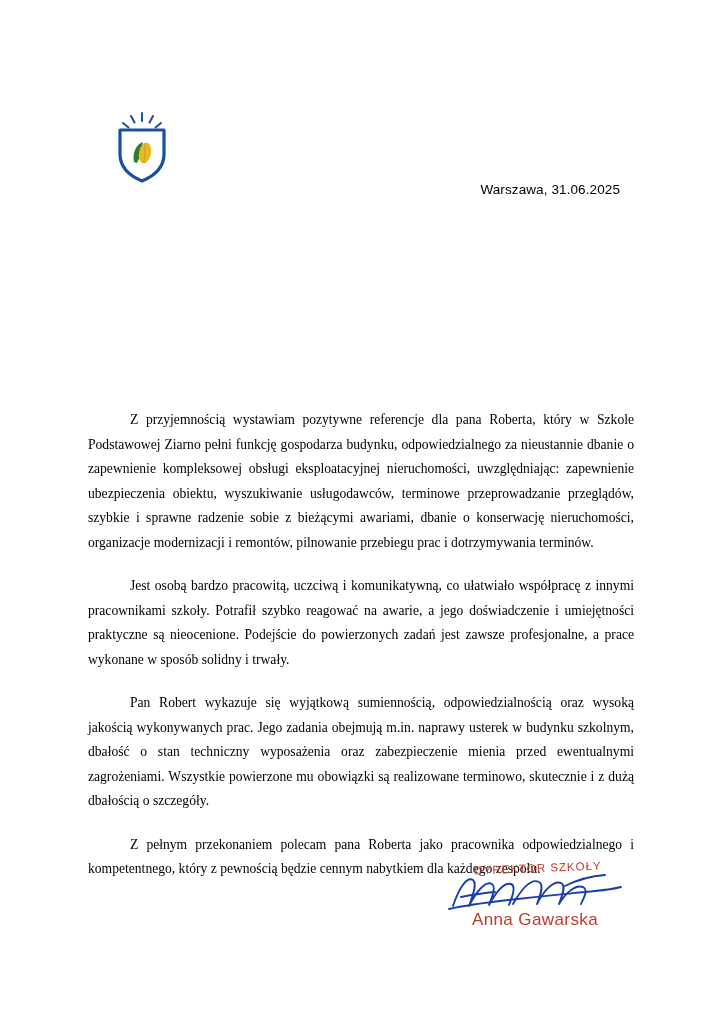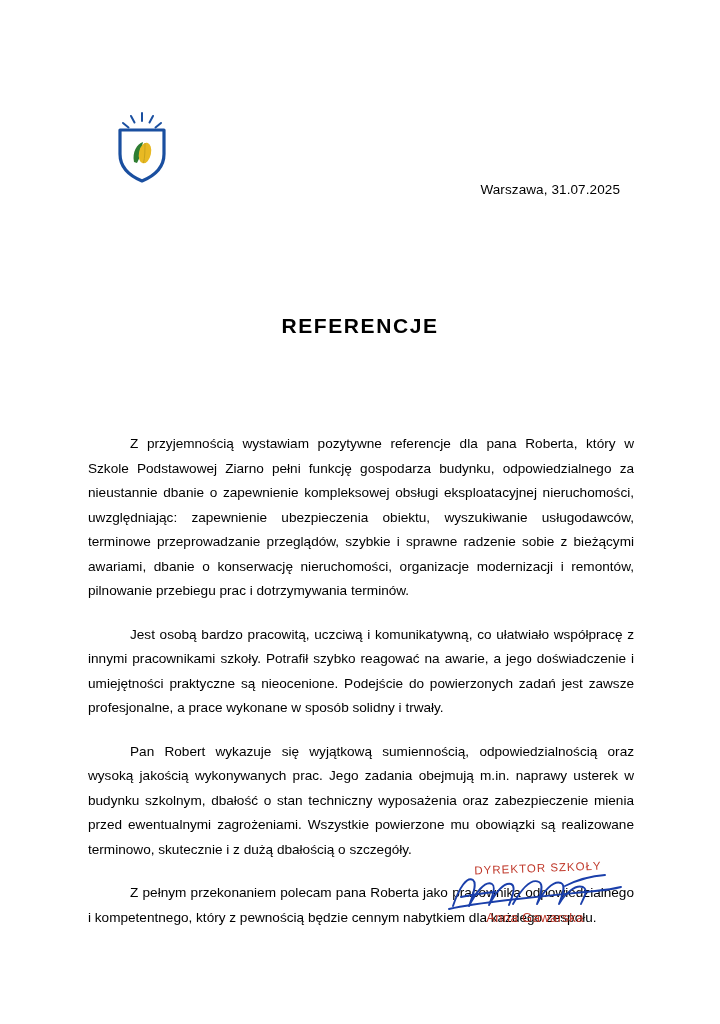--- a/index.html
+++ b/index.html
@@ -54,23 +54,24 @@
     right: 0;
     text-align: center;
     font-size: 21px;
     font-weight: bold;
     letter-spacing: 1.6px;
   }
 
   
   .body-wrap {
     position: absolute;
-    top: 432px;
+    top: 408px;
     left: 88px;
     width: 546px;
+    font-family: Liberation Serif, serif;
   }
   .para {
     font-size: 13.6px;
     line-height: 24.5px;
     text-align: justify;
     text-indent: 42px;
     margin: 0 0 19px 0;
     hyphens: none;
   }
   .para:last-child { margin-bottom: 0; }
@@ -91,21 +92,21 @@
     transform: rotate(-2.2deg);
     margin-left: 6px;
   }
   .sig-scribble {
     position: relative;
     height: 44px;
     margin-top: -4px;
   }
   .sig-scribble svg { display: block; margin: 0 auto; }
   .sig-name {
-    font-size: 13px;
+    font-size: 17px;
     color: #c0392b;
     letter-spacing: 0.4px;
     margin-top: -4px;
     text-align: center;
   }
 </style>
 </head>
 <body>
 
 <div class="page">
@@ -123,23 +124,22 @@
 
       <path d="M8 18 H52 V42 C52 56 42 64 30 69 C18 64 8 56 8 42 Z" fill="#ffffff" stroke="#1a4fa0" stroke-width="3.2" stroke-linejoin="round"></path>
 
       <path d="M22 50 C20 40 25 32 31 30 C29 39 28 46 25 51 Z" fill="#2e7d32"></path>
 
       <ellipse cx="33" cy="41" rx="6" ry="10.5" fill="#e8b923" transform="rotate(12 33 41)"></ellipse>
       <path d="M33 31 C33 36 33 46 31.5 51" stroke="#c9a31c" stroke-width="1" fill="none"></path>
     </svg>
   </div>
 
-  <div class="date-line">Warszawa, 31.07.2025</div>
+  <div class="date-line">Warszawa, 31.06.2025</div>
 
-  <div class="doc-title">REFERENCJE</div>
 
   <div class="body-wrap">
     <p class="para">Z przyjemnością wystawiam pozytywne referencje dla pana Roberta, który w Szkole Podstawowej Ziarno pełni funkcję gospodarza budynku, odpowiedzialnego za nieustannie dbanie o zapewnienie kompleksowej obsługi eksploatacyjnej nieruchomości, uwzględniając: zapewnienie ubezpieczenia obiektu, wyszukiwanie usługodawców, terminowe przeprowadzanie przeglądów, szybkie i sprawne radzenie sobie z bieżącymi awariami, dbanie o konserwację nieruchomości, organizacje modernizacji i remontów, pilnowanie przebiegu prac i dotrzymywania terminów.</p>
     <p class="para">Jest osobą bardzo pracowitą, uczciwą i komunikatywną, co ułatwiało współpracę z innymi pracownikami szkoły. Potrafił szybko reagować na awarie, a jego doświadczenie i umiejętności praktyczne są nieocenione.  Podejście do powierzonych zadań jest zawsze profesjonalne, a prace wykonane w sposób solidny i trwały.</p>
     <p class="para">Pan Robert wykazuje się wyjątkową sumiennością, odpowiedzialnością oraz wysoką jakością wykonywanych prac. Jego zadania obejmują m.in. naprawy usterek w budynku szkolnym, dbałość o stan techniczny wyposażenia oraz zabezpieczenie mienia przed ewentualnymi zagrożeniami. Wszystkie powierzone mu obowiązki są realizowane terminowo, skutecznie i z dużą dbałością o szczegóły.</p>
     <p class="para">Z pełnym przekonaniem polecam pana Roberta jako pracownika odpowiedzialnego i kompetentnego, który z pewnością będzie cennym nabytkiem dla każdego zespołu.</p>
   </div>
 
   <div class="signature-block">
     <div class="sig-role">DYREKTOR SZKOŁY</div>

